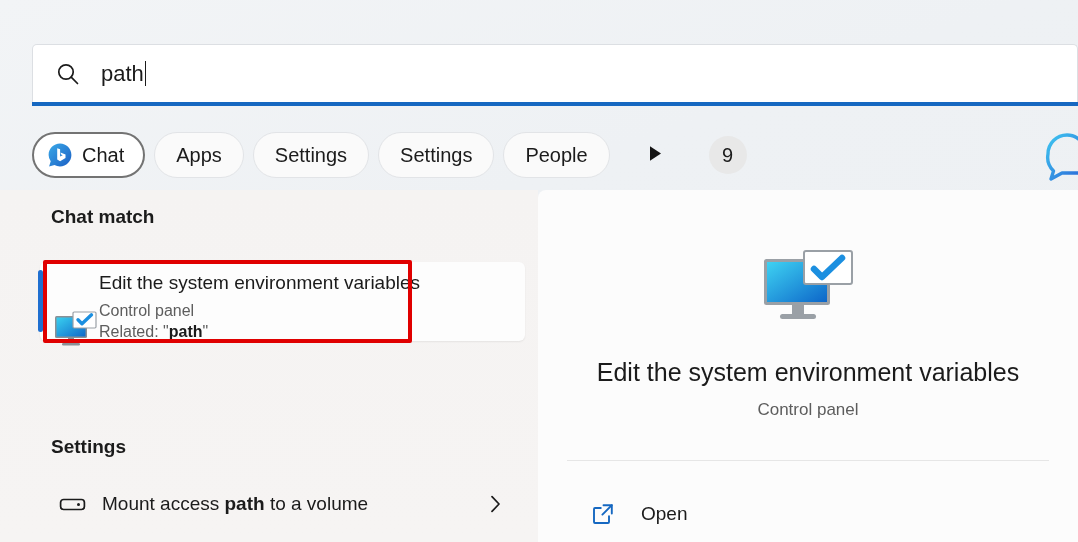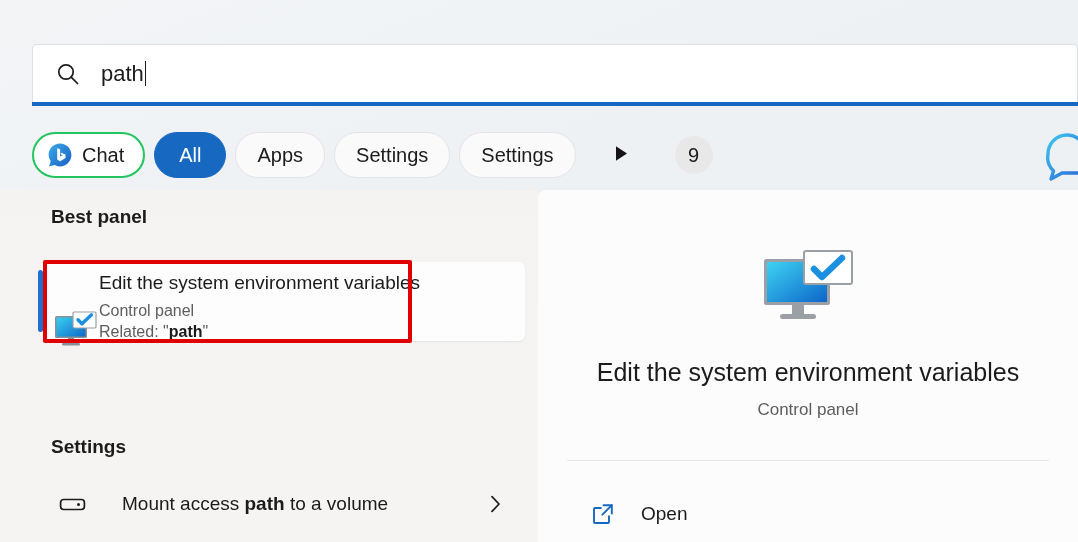--- a/index.html
+++ b/index.html
@@ -60,21 +60,21 @@
     display: flex; align-items: center; justify-content: center;
     padding: 16px 21px;
     font-size: 20px;
     color: #1b1b1b;
     background: #fafafa;
     border: 1px solid #e2e4e7;
     white-space: nowrap;
     flex: 0 0 auto;
   }
   .pill.chat {
-    border: 2px solid #22c55e;
+    border: 2px solid #737373;
     background: #ffffff;
     padding: 0 19px 0 13px;
     gap: 9px;
   }
   .pill.active {
     background: #1668c1;
     border-color: #1668c1;
     color: #ffffff;
     padding: 0 24px;
   }
@@ -166,21 +166,21 @@
   }
 
   .settings-row {
     position: absolute;
     left: 40px; top: 288px;
     width: 485px; height: 52px;
     display: flex; align-items: center;
   }
   .drive-icon { width: 27px; height: 27px; margin-left: 19px; flex: 0 0 auto; }
   .settings-label {
-    margin-left: 36px;
+    margin-left: 16px;
     font-size: 19px; color: #1b1b1b;
   }
   .settings-label b { font-weight: bold; }
   .chev { margin-left: auto; margin-right: 24px; width: 11px; height: 18px; }
 
   
   .preview {
     position: absolute;
     left: 538px; top: 190px;
     width: 540px; height: 352px;
@@ -245,31 +245,31 @@
             <stop offset="1" stop-color="#1b5fc4"></stop>
           </linearGradient>
         </defs>
         <path d="M13 1.6c6.3 0 11.4 5.1 11.4 11.4 0 6.3-5.1 11.4-11.4 11.4-2 0-3.9-.5-5.5-1.4l-5.4 1.5 1.6-5.2A11.3 11.3 0 0 1 1.6 13C1.6 6.7 6.7 1.6 13 1.6z" fill="url(#bg1)"></path>
         <path d="M10.2 6.3l2.9 1v7.3l2.6-1.3-1.6-.8-.6-1.9 5 1.8v3.6l-5.4 3.2-2.9-1.6V6.3z" fill="#ffffff"></path>
       </svg>
     </span>
     <span>Chat</span>
   </div>
 
-  <div class="pill active">
-    <span>All</span>
-  </div>
   <div class="pill">
     <span>Apps</span>
   </div>
   <div class="pill">
     <span>Settings</span>
   </div>
   <div class="pill">
     <span>Settings</span>
+  </div>
+  <div class="pill">
+    <span>People</span>
   </div>
 
   <div class="pill-tools">
     <div class="arrow-btn">
       <span>
         <svg viewBox="0 0 15 17" xmlns="http://www.w3.org/2000/svg">
           <path d="M2 1.2 L13 8.5 L2 15.8 Z" fill="#141414"></path>
         </svg>
       </span>
     </div>
@@ -287,21 +287,21 @@
         <stop offset="0" stop-color="#3ec6f0"></stop>
         <stop offset="1" stop-color="#2a63d6"></stop>
       </linearGradient>
     </defs>
     <path d="M8 26c0-10.5 8.5-19 19-19s19 8.5 19 19v13a6 6 0 0 1-6 6H22l-11 6 2.5-8A19 19 0 0 1 8 26z" stroke="url(#cpg)" stroke-width="3.4" fill="none" stroke-linejoin="round"></path>
   </svg>
 </div>
 
 <div class="left-col">
 
-  <div class="section-head best-match-head">Best panel</div>
+  <div class="section-head best-match-head">Chat match</div>
 
   <div class="result-card"></div>
 
   <div class="sel-bar"></div>
 
   <div class="card-icon">
     <svg viewBox="0 0 50 50" xmlns="http://www.w3.org/2000/svg">
       <defs>
         <linearGradient id="mg1" x1="0" y1="0" x2="1" y2="1">
           <stop offset="0" stop-color="#39d0f0"></stop>

